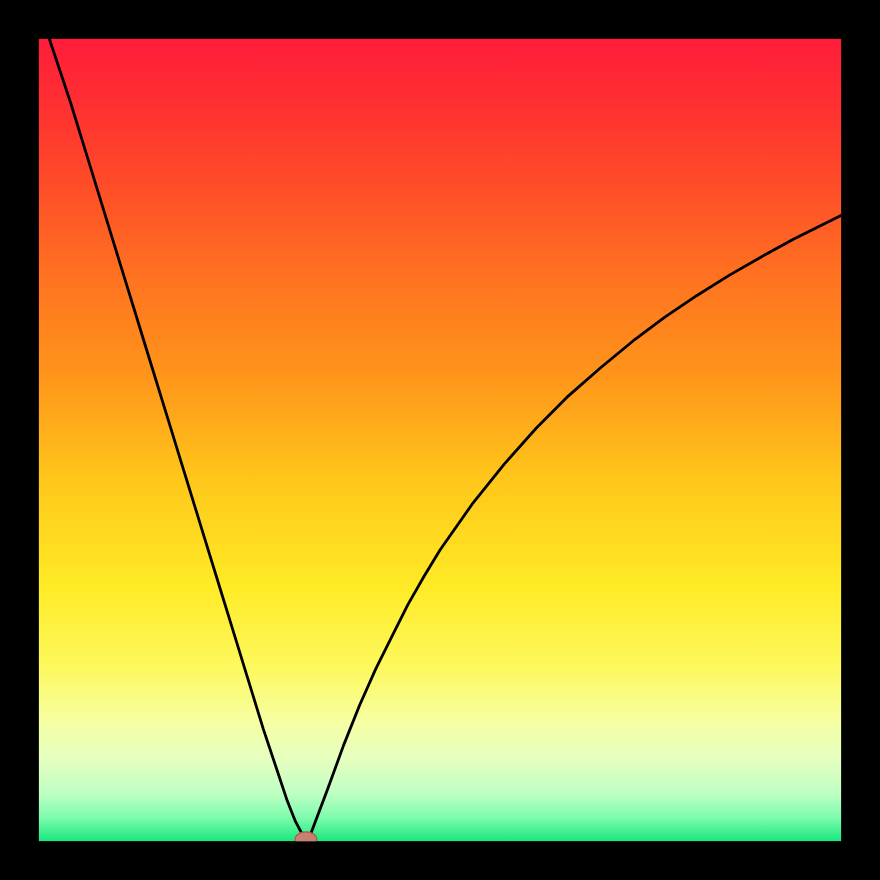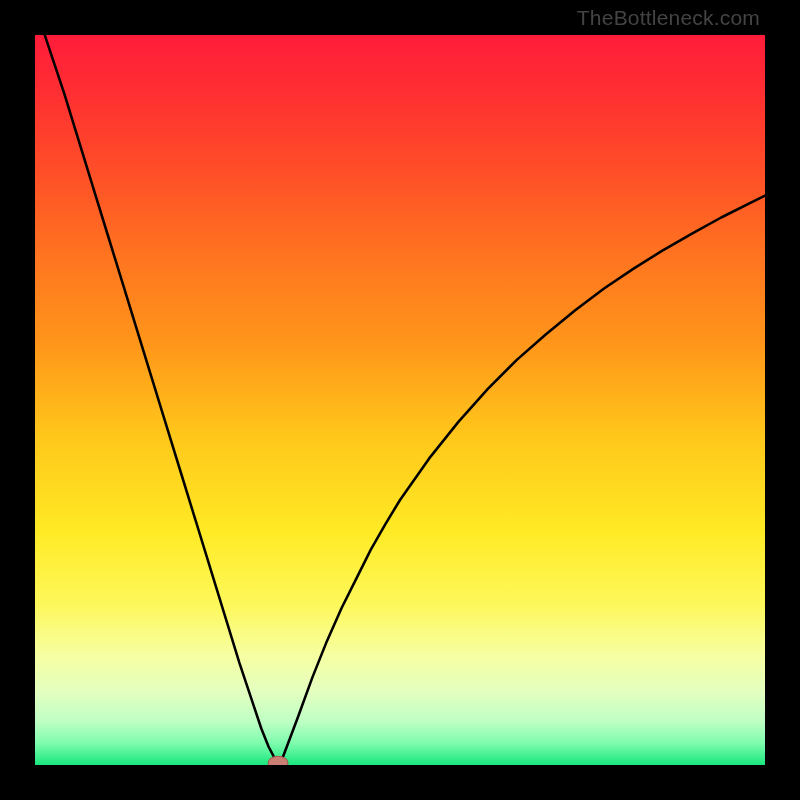--- a/index.html
+++ b/index.html
@@ -72,14 +72,13 @@
             <stop offset="100%" stop-color="#19e77e"></stop>
           </linearGradient>
       </defs>
       <rect x="0" y="0" width="100" height="100" fill="url(#bg-grad)"></rect>
     </svg>
     <svg class="svg-layer" viewBox="0 0 100 100" preserveAspectRatio="none">
       <path id="curve-path" fill="none" stroke="#000000" stroke-width="0.35" stroke-linejoin="round" stroke-linecap="round" d="M 0.000 -4.000 L 2.000 2.000 L 4.000 8.000 L 6.000 14.500 L 8.000 21.000 L 10.000 27.500 L 12.000 34.000 L 14.000 40.500 L 16.000 47.000 L 18.000 53.500 L 20.000 60.000 L 22.000 66.500 L 24.000 73.000 L 26.000 79.500 L 28.000 86.000 L 30.000 92.000 L 31.000 95.000 L 32.000 97.500 L 32.900 99.200 L 33.300 99.700 L 34.000 98.800 L 36.000 93.500 L 38.000 88.000 L 40.000 83.000 L 42.000 78.500 L 44.000 74.500 L 46.000 70.500 L 48.000 67.000 L 50.000 63.700 L 54.000 58.000 L 58.000 53.000 L 62.000 48.500 L 66.000 44.500 L 70.000 41.000 L 74.000 37.700 L 78.000 34.700 L 82.000 32.000 L 86.000 29.500 L 90.000 27.200 L 94.000 25.000 L 98.000 23.000 L 100.000 22.000"></path>
       <ellipse id="marker-ellipse" cx="33.300" cy="99.700" rx="1.35" ry="0.9" fill="#c97f74" stroke="#a85b50" stroke-width="0.15"></ellipse>
     </svg>
   </div>
-  <div class="watermark">TheBottleneck.com</div>
 </div>
 
 </body></html>

